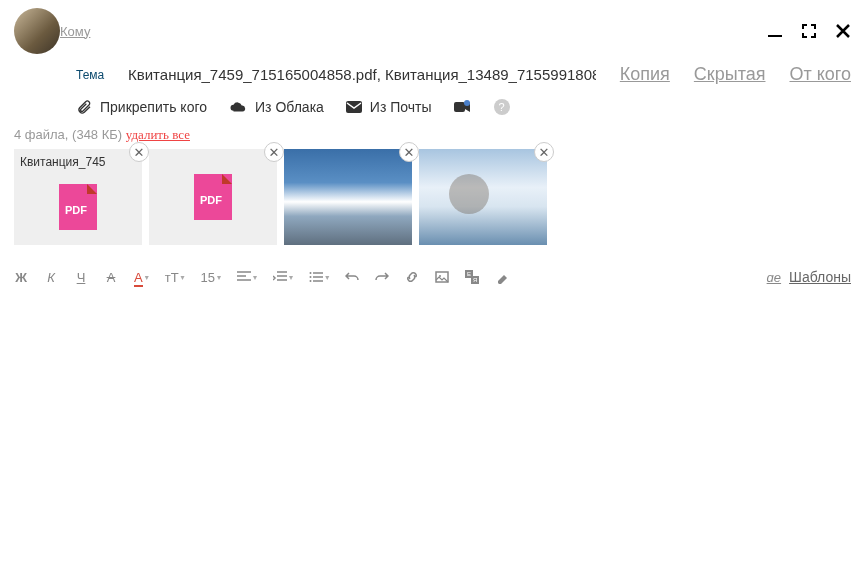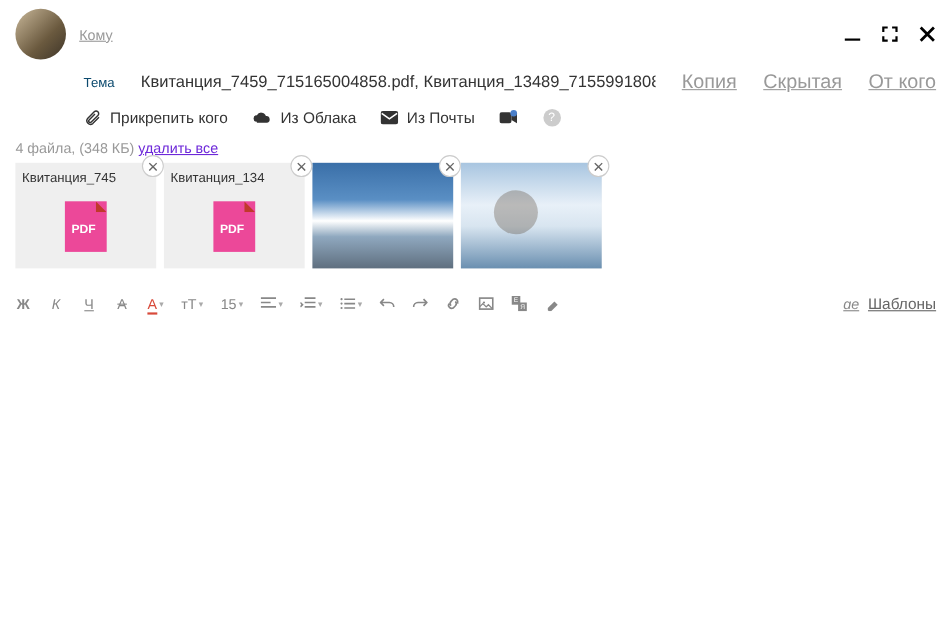--- a/index.html
+++ b/index.html
@@ -1,37 +1,37 @@
 <!DOCTYPE html>
 <html><head>
 <meta charset="utf-8">
 <style>
 * { box-sizing: border-box; margin: 0; padding: 0; }
 body { font-family: Arial, Helvetica, sans-serif; font-size: 13px; color: #333; background: #fff; width: 865px; }
 .compose { padding: 8px 14px 0 14px; }
 
-.header-row { display: flex; align-items: center; gap: 12px; margin-bottom: 10px; }
+.header-row { display: flex; align-items: center; margin-bottom: 10px; }
 .avatar { width: 46px; height: 46px; border-radius: 50%; background: linear-gradient(135deg,#c9b89a 0%,#6b5a3f 60%,#3d3428 100%); flex-shrink: 0; }
 .to-label { color: #999; text-decoration: underline; font-size: 13px; cursor: pointer; }
 .spacer { flex: 1; }
 .win-controls { display: flex; gap: 18px; align-items: center; }
 .win-btn { cursor: pointer; color: #000; }
 
 .subject-row { display: flex; align-items: center; gap: 14px; margin-left: 62px; margin-bottom: 14px; }
 .field-label { color: #0c4a6e; font-size: 12px; width: 38px; }
 .subject-value { flex: 1; color: #333; font-size: 15px; white-space: nowrap; overflow: hidden; }
 .link-gray { color: #999; text-decoration: underline; font-size: 18px; cursor: pointer; margin-left: 10px; }
 
 .attach-bar { display: flex; align-items: center; gap: 22px; margin-left: 62px; margin-bottom: 12px; }
 .attach-item { display: flex; align-items: center; gap: 8px; font-size: 14px; color: #333; cursor: pointer; }
 .attach-icon { color: #333; display: inline-flex; }
 .help-circle { width: 16px; height: 16px; border-radius: 50%; background: #ccc; color: #fff; display: inline-flex; align-items: center; justify-content: center; font-size: 11px; cursor: pointer; }
 
 .file-summary { color: #999; font-size: 13px; margin-bottom: 6px; }
-.delete-all { color: #6d28d9; text-decoration: underline; cursor: pointer; }
+.delete-all { color: #ef4444; text-decoration: underline; cursor: pointer; font-family: Liberation Serif, serif; }
 
 .attachments { display: flex; gap: 7px; margin-bottom: 18px; }
 .att-card { position: relative; width: 128px; height: 96px; background: #eee; border: none; }
 .att-card.pdf { background: #efefef; display: flex; flex-direction: column; }
 .att-name { font-size: 12px; padding: 6px 6px 0 6px; color: #333; white-space: nowrap; overflow: hidden; }
 .pdf-body { flex: 1; display: flex; align-items: center; justify-content: center; }
 .pdf-icon { width: 38px; height: 46px; background: #ec4899; position: relative; }
 .pdf-icon::before { content:""; position:absolute; top:0; right:0; width:10px; height:10px; background:#c0392b; clip-path: polygon(0 0,100% 100%,0 100%); }
 .pdf-text { position:absolute; bottom: 14px; left: 6px; color:#fff; font-weight:bold; font-size:11px; }
 .remove-btn { position: absolute; top: -7px; right: -7px; width: 20px; height: 20px; border-radius: 50%; background: #fff; border: 1px solid #ccc; display: flex; align-items: center; justify-content: center; cursor: pointer; font-size: 13px; color: #666; z-index: 2; }
@@ -138,21 +138,20 @@
       <div class="remove-btn">✕</div>
       <div class="att-name">Квитанция_745</div>
       <div class="pdf-body">
           <div class="pdf-icon">
             <span class="pdf-text">PDF</span>
           </div>
         </div>
     </div>
     <div class="att-card pdf">
       <div class="remove-btn">✕</div>
-      <div class="att-name">Квитанция_134</div>
       <div class="pdf-body">
           <div class="pdf-icon">
             <span class="pdf-text">PDF</span>
           </div>
         </div>
     </div>
     <div class="att-card">
       <div class="remove-btn">✕</div>
       <div class="thumb-img thumb-1"></div>
     </div>

